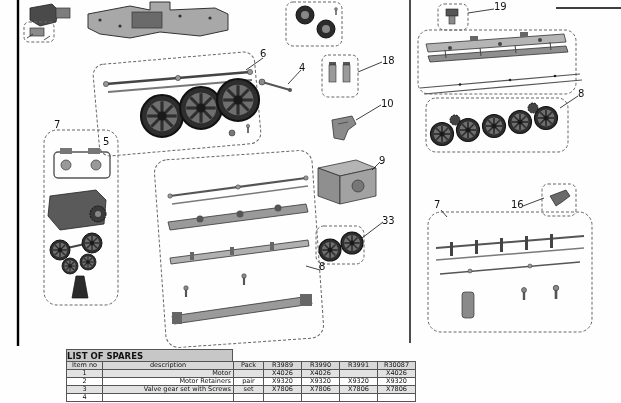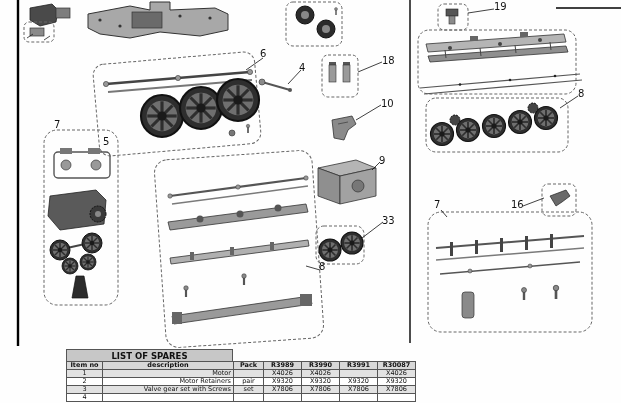--- a/index.html
+++ b/index.html
@@ -3,25 +3,25 @@
 <meta charset="utf-8">
 <style>
   *{box-sizing:border-box;margin:0;padding:0}
   html,body{width:621px;height:403px}
   body{position:relative;background:#fff;font-family:"DejaVu Sans",sans-serif;overflow:hidden}
   .page{position:absolute;left:0;top:0;width:621px;height:403px;background:#fefefe}
   svg{position:absolute;left:0;top:0}
   .plabel{position:absolute;font-weight:normal;font-size:10px;color:#111;line-height:9px}
   .spares{position:absolute;left:66px;top:349px;width:349px}
   .spares-title{width:167px;height:13px;background:#c7c7c7;border:1px solid #555;
-    font-weight:bold;font-size:8.5px;text-align:center;line-height:12px;color:#111}
+    font-weight:bold;font-size:8.5px;text-align:left;line-height:12px;color:#111}
   table.spares-table{border-collapse:collapse;table-layout:fixed;width:349px;margin-top:-1px}
   .spares-table th,.spares-table td{border:1px solid #555;font-size:6.5px;line-height:7px;
     height:8px;padding:0 2px;overflow:hidden;white-space:nowrap;color:#111}
-  .spares-table th{background:#d8d8d8;font-weight:bold;text-align:center}
+  .spares-table th{background:#d8d8d8;font-weight:normal;text-align:center}
   .spares-table th.desc{text-align:center}
   td.item,td.pack,td.code{text-align:center}
   td.desc{text-align:right}
   tr.odd td{background:#e2e2e2}
   tr.even td{background:#fff}
 </style>
 </head>
 <body>
 
 <div class="page">

